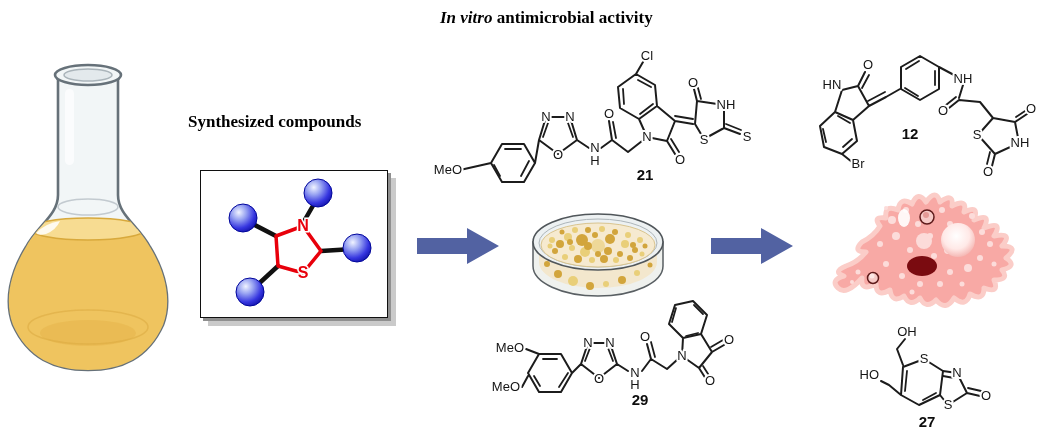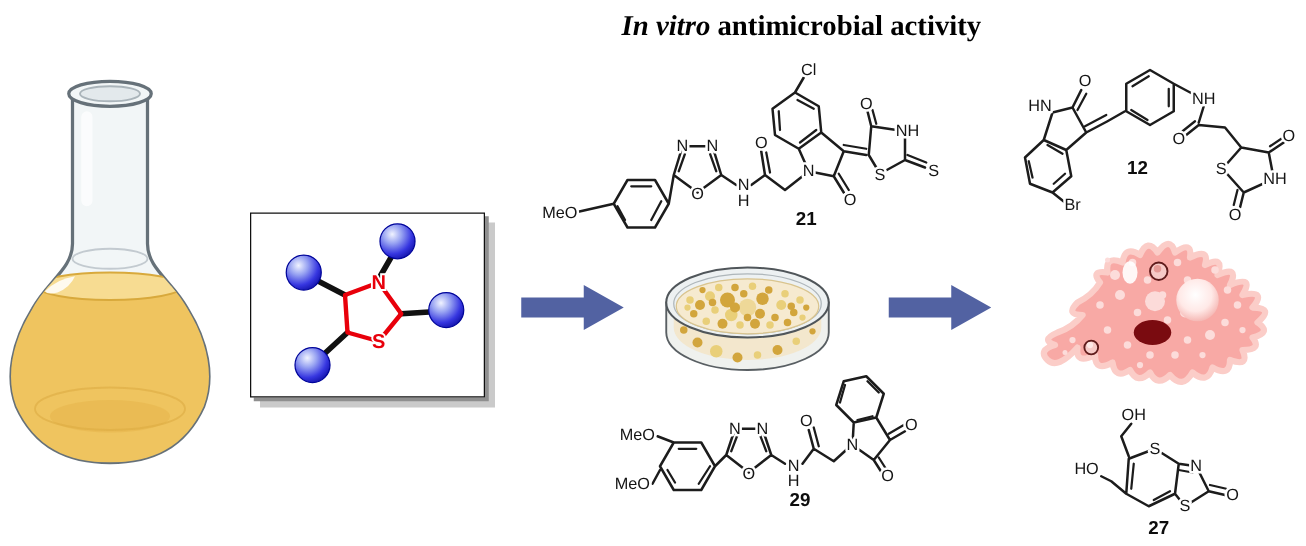--- a/index.html
+++ b/index.html
@@ -1,19 +1,19 @@
 <!DOCTYPE html>
 <html style="--arrow: #5262a2; --ring-red: #e8000b; --sphere-blue: #2a2ae0; --bond: #1c1c1c; --liquid: #efc45f; --liquid-light: #f7dc92; --glass: #f2f6f7; --glass-stroke: #667179; --agar: #f6ead0; --colony: #d2a53c; --colony-light: #e9cf79; --amoeba: #f8a9a5; --amoeba-outline: #fbcdc8; --nucleus: #7a0b10;"><head>
 <meta charset="utf-8">
 <style>
   html,body{margin:0;padding:0;background:#fff}
   .abstract{position:relative;width:1045px;height:437px;background:#fff;overflow:hidden;
             font-family:"Liberation Sans",sans-serif}
   .heading{position:absolute;font-family:"Liberation Serif","DejaVu Serif",serif;
-           font-weight:bold;font-size:23px;color:#000;text-align:right;white-space:nowrap}
+           font-weight:bold;font-size:17px;color:#000;text-align:left;white-space:nowrap}
   .heading em{font-style:italic}
   .layer{position:absolute;overflow:visible}
   .bond{fill:none;stroke:var(--bond,#1c1c1c);stroke-width:2;stroke-linecap:round;stroke-linejoin:round}
   .dbl{stroke-width:1.8}
   .atom{font-family:"Liberation Sans",sans-serif;font-size:13px;fill:#151515;text-anchor:middle;
         paint-order:stroke fill;stroke:#fff;stroke-width:4px;stroke-linejoin:round}
   .end{text-anchor:end}
   .num{font-family:"Liberation Sans",sans-serif;font-size:15px;font-weight:bold;fill:#0d0d0d;text-anchor:middle}
   .corebox{position:absolute;left:200px;top:170px;width:186px;height:146px;background:#fff;
            border:1.6px solid #101010;box-shadow:3px 3px 0 0 #8f8f8f,8px 8px 0 0 #cacaca}
@@ -37,20 +37,21 @@
           <stop offset="1" stop-color="#1515ad"></stop>
       </radialGradient>
       <radialGradient id="gradVac" cx="45%" cy="38%" r="70%">
         <stop offset="0" stop-color="#ffffff"></stop>
           <stop offset="0.55" stop-color="#ffe9e7"></stop>
         <stop offset="1" stop-color="#f2a8a4"></stop>
       </radialGradient>
     </defs>
   </svg>
 
+  <div class="heading" style="left:188px;top:112px;width:200px">Synthesized compounds</div>
   <div class="heading" style="left:440px;top:8px;width:345px"><em>In vitro</em> <span>antimicrobial activity</span></div>
 
   <svg class="layer" style="left:2px;top:55px" width="180" height="325" viewBox="0 0 180 325">
     <defs>
       <clipPath id="flaskClip">
         <path d="M56,22 L56,140 C56,160 36,170 24,192 C8,218 2,246 11,270 C26,303 52,315 86,315 C120,315 146,303 161,270 C170,246 164,218 148,192 C136,170 116,160 116,140 L116,22 Z"></path>
       </clipPath>
     </defs>
     <path d="M56,22 L56,140 C56,160 36,170 24,192 C8,218 2,246 11,270 C26,303 52,315 86,315 C120,315 146,303 161,270 C170,246 164,218 148,192 C136,170 116,160 116,140 L116,22 Z" fill="var(--glass,#f2f6f7)" stroke="var(--glass-stroke,#667179)" stroke-width="2.6"></path>
     <g clip-path="url(#flaskClip)">

